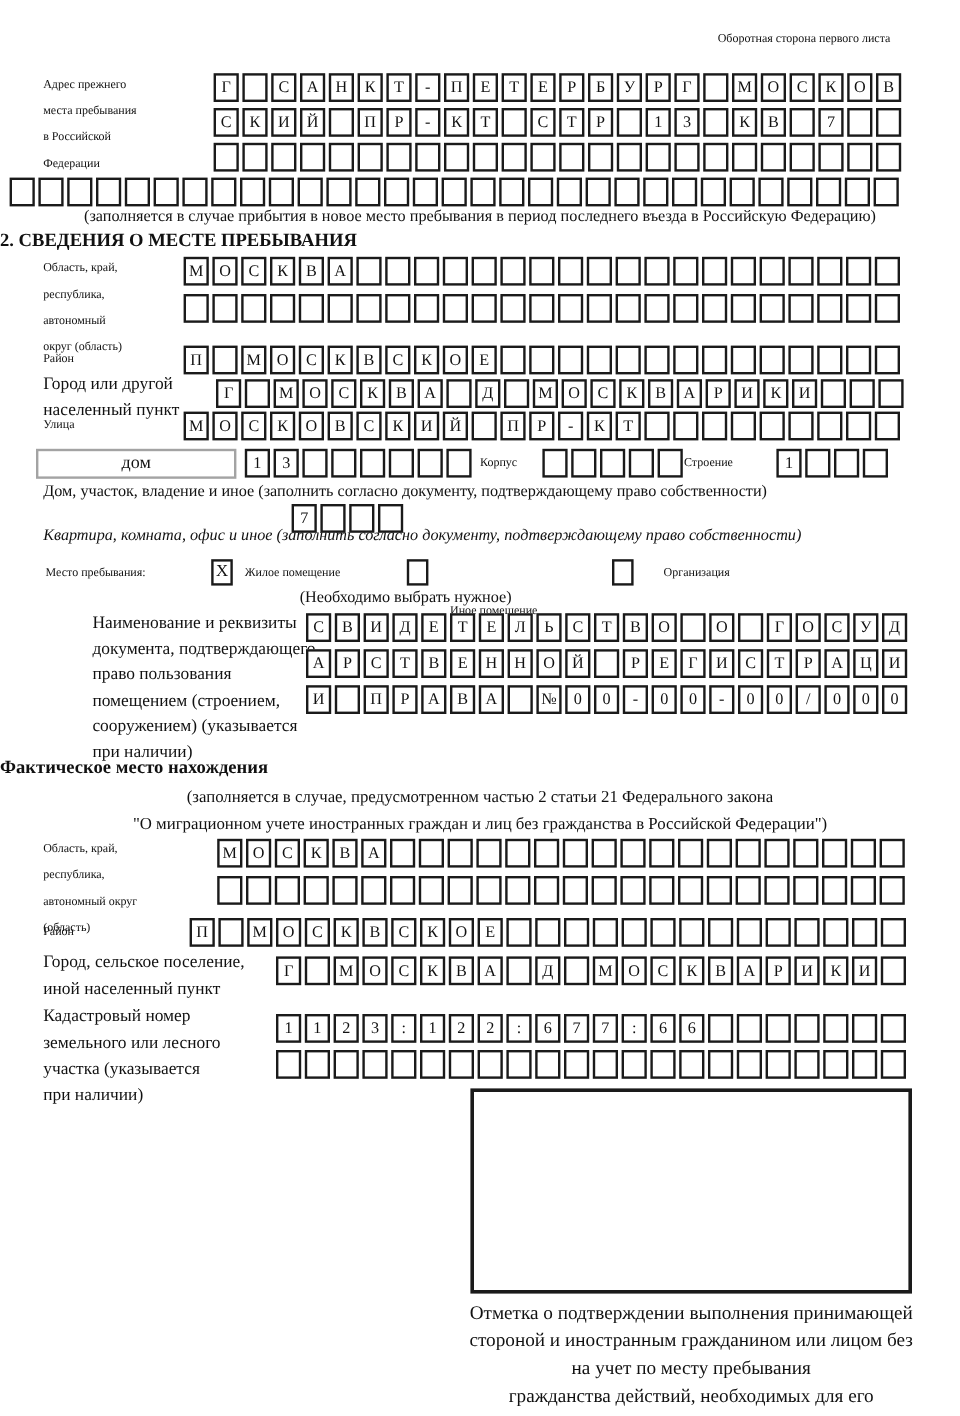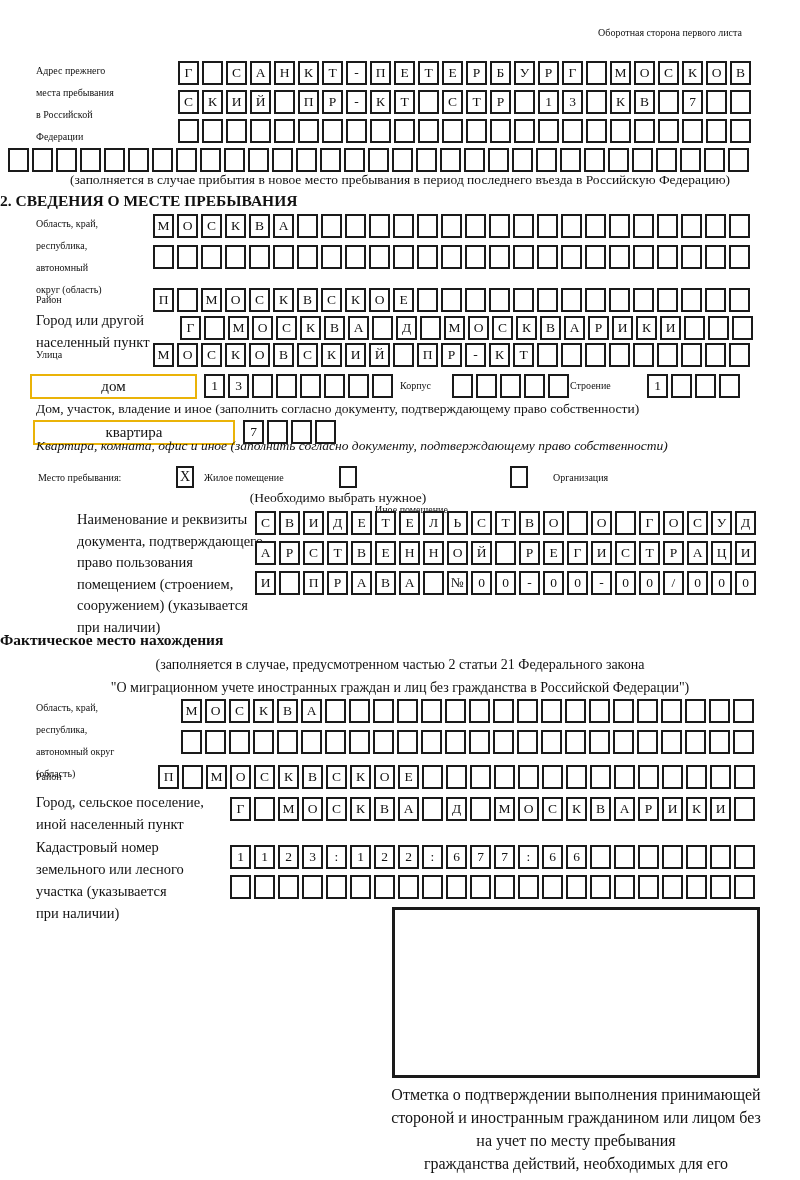--- a/index.html
+++ b/index.html
@@ -12,21 +12,21 @@
   .label{font-size:10px;line-height:22px;}
   .label-sm{font-size:13.5px;}
   .cells{display:flex;position:absolute;}
   .cell{
     display:inline-flex;align-items:center;justify-content:center;
     width:21px;height:24px;border:2px solid #1a1a1a;box-sizing:border-box;
     margin-right:3px;font-size:13.5px;line-height:1;flex:none;
     background:#fff;
   }
   .widebox{
-    position:absolute;border:2px solid #eab308;box-sizing:border-box;height:25px;
+    position:absolute;border:2px solid #a3a3a3;box-sizing:border-box;height:25px;
     display:flex;align-items:center;justify-content:center;font-size:15px;background:#fff;
   }
   .checkbox{
     position:absolute;width:18px;height:22px;border:2px solid #1a1a1a;box-sizing:border-box;
     display:flex;align-items:center;justify-content:center;font-size:14px;background:#fff;
   }
   .title{position:absolute;left:0;right:0;font-weight:bold;font-size:15.5px;}
   .centered{position:absolute;left:0;right:0;text-align:center;font-size:13.5px;}
   .stamp{position:absolute;border:3px solid #1a1a1a;box-sizing:border-box;background:#fff;}
   .note-lines div{line-height:23px;}
@@ -332,21 +332,20 @@
     </div>
   <div class="abs label" style="left:570px;top:375px;">Строение</div>
   <div class="cells" style="left:647px;top:374px;">
       <span class="cell">1</span>
       <span class="cell"></span>
       <span class="cell"></span>
       <span class="cell"></span>
     </div>
   <div class="abs label-sm" style="left:36px;top:401px;">Дом, участок, владение и иное (заполнить согласно документу, подтверждающему право собственности)</div>
 
-  <div class="widebox" style="left:33px;top:420px;width:202px;">квартира</div>
   <div class="cells" style="left:243px;top:420px;">
       <span class="cell">7</span>
       <span class="cell"></span>
       <span class="cell"></span>
       <span class="cell"></span>
     </div>
   <div class="abs label-sm" style="left:36px;top:438px;font-style:italic;">Квартира, комната, офис и иное (заполнить согласно документу, подтверждающему право собственности)</div>
 
   <div class="abs label" style="left:38px;top:467px;">Место пребывания:</div>
   <div class="checkbox" style="left:176px;top:466px;">X</div>

